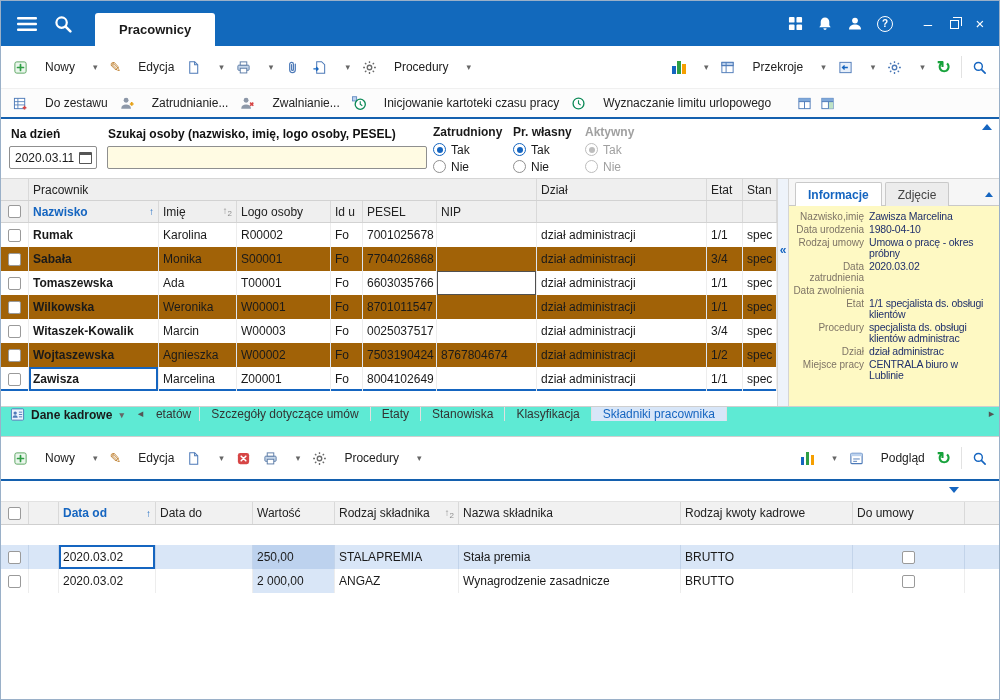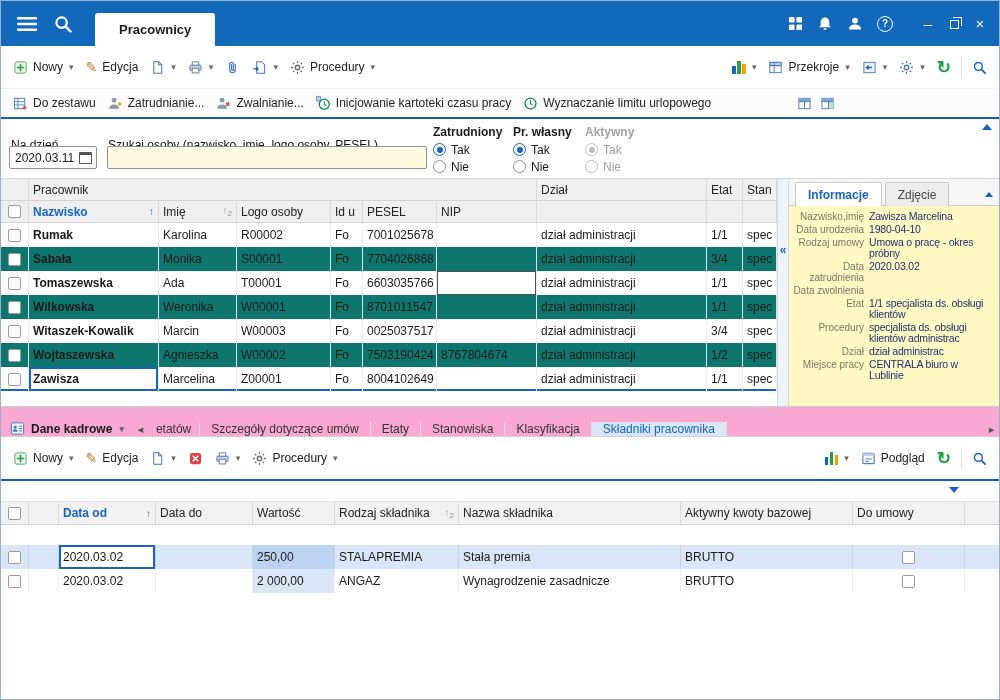--- a/index.html
+++ b/index.html
@@ -14,40 +14,40 @@
   .tb-right{margin-left:auto;display:flex;align-items:center;gap:14px;padding-right:12px}
   .help-circle{width:16px;height:16px;border:1.5px solid #fff;border-radius:50%;display:flex;align-items:center;justify-content:center;font-size:10px;font-weight:bold;color:#fff}
   .wgroup{display:flex;align-items:center;gap:12px;margin-left:14px}
   .wctl{color:#fff;font-size:15px;line-height:1;width:14px;text-align:center;cursor:pointer}
   .maxbox{position:relative;width:9px;height:9px;border:1.4px solid #fff;display:inline-block}
   .maxbox::before{content:"";position:absolute;left:2px;top:-4px;width:8px;height:8px;border:1.4px solid #fff;border-bottom:none;border-left:none}
 
   
   .toolbar{height:42px;display:flex;align-items:center;padding:0 6px;background:#fff;flex:none}
   .toolbar.t3{height:44px;border-bottom:2px solid #1460ae}
-  .tbtn{display:flex;align-items:center;gap:5px;padding:4px 6px;font-size:12px;color:#222;white-space:nowrap;border-radius:3px;cursor:pointer}
+  .tbtn{display:flex;align-items:center;gap:17px;padding:4px 6px;font-size:12px;color:#222;white-space:nowrap;border-radius:3px;cursor:pointer}
   .caret{font-size:9px;color:#666;margin-left:1px}
   .sep{width:1px;height:22px;background:#e2e2e2;margin:0 4px;flex:none}
   .tb-spacer{flex:1}
   .refresh{color:#17a23b;font-size:17px;font-weight:bold;line-height:1}
   .pencil{color:#b8731b;font-size:14px;line-height:1}
   .ic{width:15px;height:15px;flex:none;display:block}
   .icw{display:flex;align-items:center;flex:none}
   .chart-ic{display:flex;align-items:flex-end;gap:1.5px;height:13px}
   .chart-ic i{width:3.5px;display:block}
   .chart-ic .b1{height:8px;background:#1565c0}
   .chart-ic .b2{height:13px;background:#2f9e44}
   .chart-ic .b3{height:10px;background:#f59f00}
   .actionbar{height:31px;display:flex;align-items:center;padding:0 6px;background:#fcfcfc;border-top:1px solid #f0f0f0;border-bottom:2px solid #1460ae;flex:none}
   .ab-right{display:flex;align-items:center;gap:8px;margin-right:158px}
   .tb-mini{cursor:pointer;display:flex}
 
   
   .filterbar{height:60px;position:relative;background:#fff;border-bottom:1px solid #d5d5d5;flex:none}
-  .flabel{position:absolute;top:19px;font-size:12px;font-weight:normal;color:#111;white-space:nowrap}
+  .flabel{position:absolute;top:8px;font-size:12px;font-weight:bold;color:#111;white-space:nowrap}
   .f-date{position:absolute;left:8px;top:27px;width:88px;height:23px;border:1px solid #8f8f8f;border-radius:2px;display:flex;align-items:center;justify-content:space-between;padding:0 4px 0 5px;font-size:12px;background:#fff;cursor:text}
   .cal{width:13px;height:12px;border:1px solid #555;border-top-width:3px;border-radius:1px;flex:none}
   .f-search{position:absolute;left:106px;top:27px;width:320px;height:23px;border:1px solid #8f8f8f;border-radius:2px;background:#fffbe3;padding:0 5px;display:flex;align-items:center;font-size:12px;cursor:text}
   .rgroup{position:absolute;top:6px;display:flex;flex-direction:column;gap:2px;font-size:12px}
   .rtitle{font-weight:bold;margin-bottom:1px}
   .ritem{display:flex;align-items:center;gap:5px;height:15px;cursor:pointer}
   .radio{width:13px;height:13px;border:1px solid #909090;border-radius:50%;background:#fff;position:relative;flex:none}
   .radio.sel{border-color:#1565c0}
   .radio.sel::after{content:"";position:absolute;left:2.5px;top:2.5px;right:2.5px;bottom:2.5px;border-radius:50%;background:#1565c0}
   .dis{color:#a0a0a0}
@@ -59,21 +59,21 @@
   
   .main{height:228px;display:flex;flex:none;border-bottom:1px solid #cfcfcf}
   .grid-emp{width:776px;display:flex;flex-direction:column;flex:none}
   .g-group,.g-head{display:flex;background:#efefef;border-bottom:1px solid #d2d2d2;height:22px;flex:none;font-size:12px}
   .gh{display:flex;align-items:center;padding:0 4px;border-right:1px solid #d9d9d9;overflow:hidden;white-space:nowrap;color:#222}
   .sorted{color:#1565c0;font-weight:bold}
   .sort{margin-left:auto;font-size:10px;color:#1565c0;display:flex;align-items:flex-start;font-weight:bold}
   .sort.dim{color:#8e8e8e;font-weight:normal}
   .badge{font-style:normal;font-size:8px;margin-top:4px}
   .g-row{display:flex;height:24px;flex:none;font-size:12px;background:#fff}
-  .g-row.alt{background:#0f766e}
+  .g-row.alt{background:#a16207}
   .gc{display:flex;align-items:center;padding:0 4px;border-right:1px solid #ededed;overflow:hidden;white-space:nowrap}
   .g-row.alt .gc{border-right-color:#dce6f3}
   .b{font-weight:bold}
   .g-row.sel{box-shadow:inset 0 -2px 0 #1565c0}
   .focus-cell{box-shadow:inset 0 0 0 2px #1565c0;background:#fff}
   .edit-cell{box-shadow:inset 0 0 0 1px #505050;background:#fff}
   .cbc{justify-content:center}
   .cb{width:13px;height:13px;border:1px solid #9a9a9a;border-radius:2px;background:#fff;flex:none;cursor:pointer}
   .g-fill{flex:1;background:#fff}
   .w-chk{width:28px}.w-grp{width:508px}.w-naz{width:130px}.w-imi{width:78px}.w-log{width:94px}.w-idu{width:32px}.w-pes{width:74px}.w-nip{width:100px}.w-dzi{width:170px}.w-eta{width:36px}.w-sta{width:34px}
@@ -84,21 +84,21 @@
   .ip-tabs{height:27px;flex:none;display:flex;align-items:flex-end;padding:3px 6px 0 6px;background:#f6f6f6;border-bottom:1px solid #c9c9c9;gap:3px}
   .ip-tab{height:24px;display:flex;align-items:center;padding:0 12px;font-size:12px;background:#ececec;border:1px solid #c9c9c9;border-bottom:none;border-radius:2px 2px 0 0;color:#444;margin-bottom:-1px;cursor:pointer}
   .ip-tab.active{background:#fff;color:#1565c0;font-weight:bold}
   .ip-up{margin-left:auto;margin-bottom:8px;width:0;height:0;border-left:4px solid transparent;border-right:4px solid transparent;border-bottom:5px solid #1565c0;cursor:pointer}
   .ip-body{flex:1;padding:5px 4px 0 4px;overflow:hidden}
   .ip-row{display:flex;margin-bottom:2px;min-height:11px}
   .ip-label{width:76px;flex:none;text-align:right;font-size:10px;line-height:11px;color:#7e7466;padding-right:5px}
   .ip-value{flex:1;font-size:10.5px;line-height:11px;font-weight:normal;color:#20306b;letter-spacing:-0.2px;overflow:hidden}
 
   
-  .subtabs{height:30px;display:flex;align-items:flex-end;background:#f9a8d4;border-bottom:1px solid #cfcfcf;font-size:12px;overflow:hidden;flex:none}
+  .subtabs{height:30px;display:flex;align-items:flex-start;background:#5eead4;border-bottom:1px solid #cfcfcf;font-size:12px;overflow:hidden;flex:none}
   .dk-selector{display:flex;align-items:center;gap:6px;padding:0 9px;font-weight:bold;color:#1a1a1a;flex:none;cursor:pointer}
   .tab-nav{width:15px;display:flex;align-items:center;justify-content:center;color:#555;flex:none;font-size:11px;cursor:pointer}
   .tab-nav.right{margin-left:auto}
   .sub-tab{display:flex;align-items:center;padding:0 11px;border-right:1px solid #e0e0e0;color:#333;flex:none;cursor:pointer;white-space:nowrap}
   .sub-tab.clip{padding:0 8px}
   .sub-tab.active{background:#d8e6f8;color:#1565c0}
 
   
   .gapstrip{height:20px;position:relative;background:#fff;flex:none}
   .gap-ch{position:absolute;left:948px;top:6px;width:0;height:0;border-left:5px solid transparent;border-right:5px solid transparent;border-top:6px solid #1565c0;cursor:pointer}
@@ -733,21 +733,21 @@
         <span>Rodzaj składnika</span>
         <span class="sort dim">
           <span>↑</span>
           <i class="badge">2</i>
         </span>
       </div>
     <div class="gh x-naz">
         <span>Nazwa składnika</span>
       </div>
     <div class="gh x-kwo">
-        <span>Aktywny kwoty bazowej</span>
+        <span>Rodzaj kwoty kadrowe</span>
       </div>
     <div class="gh x-umo">
         <span>Do umowy</span>
       </div>
   </div>
   <div class="c-blank"></div>
   <div class="c-row sel">
     <div class="gc x-chk cbc">
         <span class="cb"></span>
       </div>

